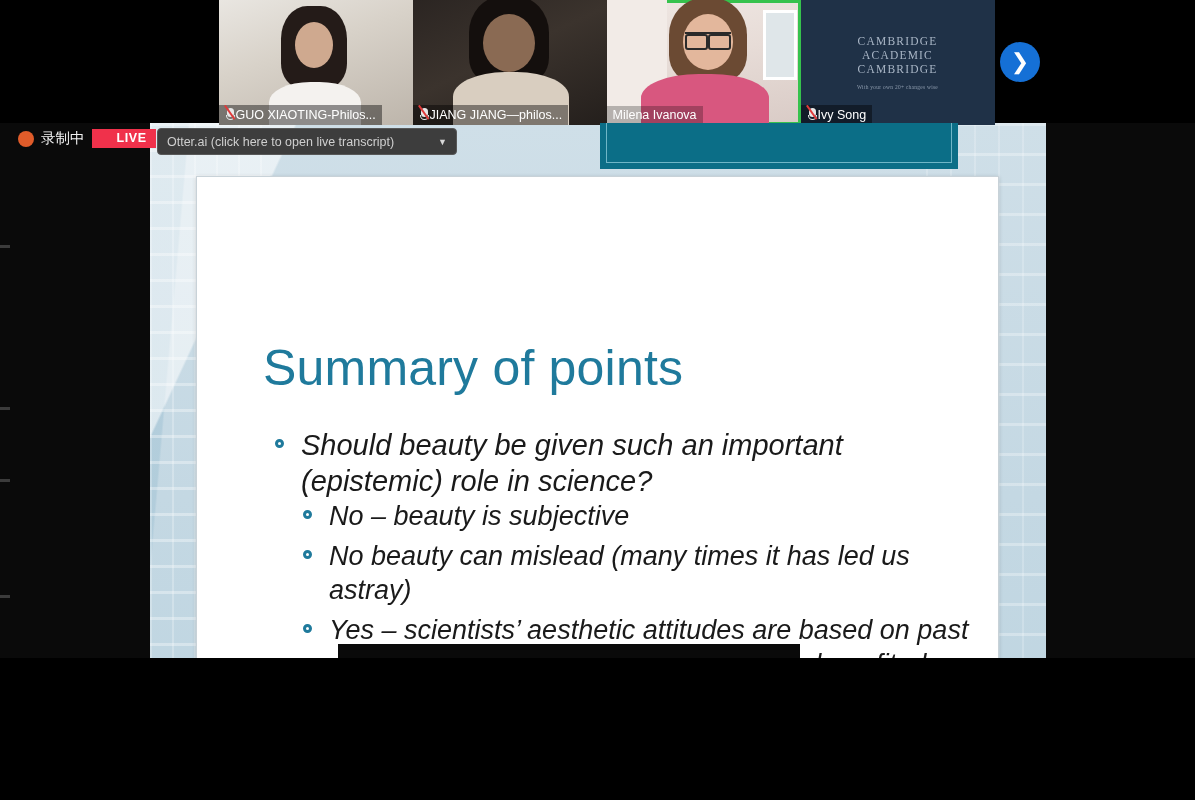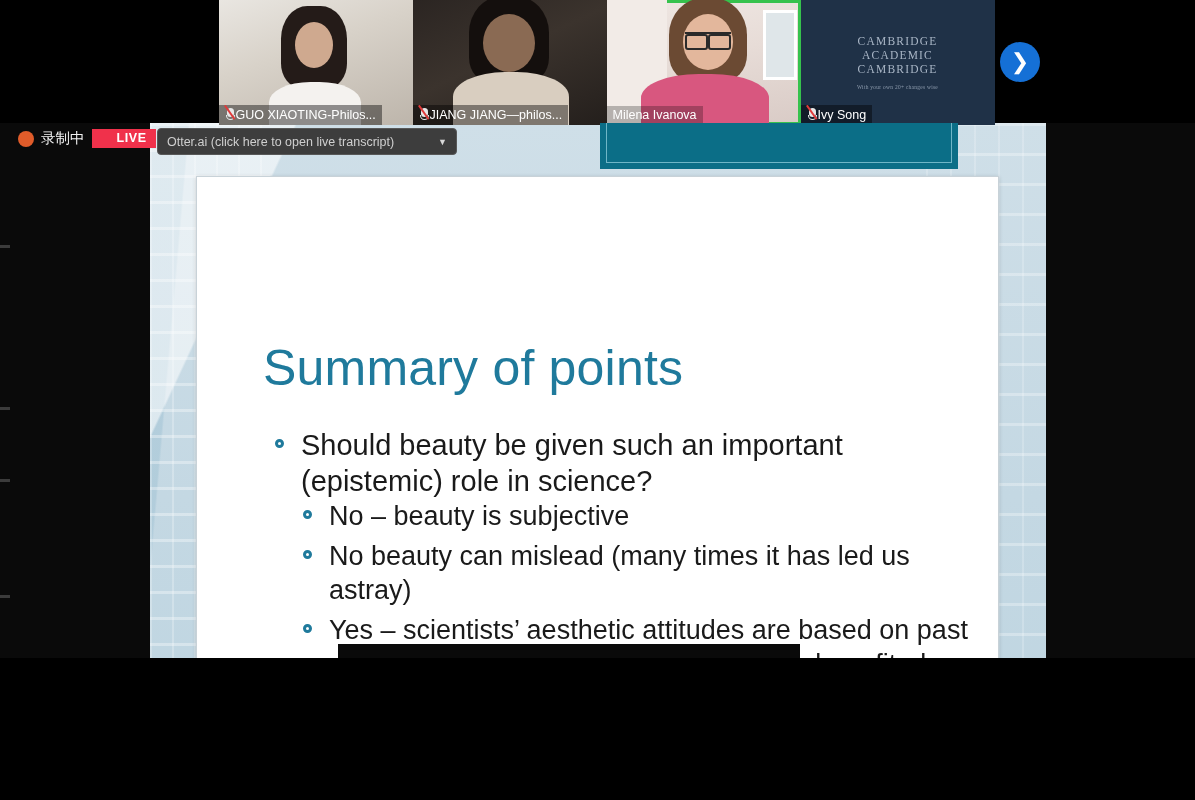--- a/index.html
+++ b/index.html
@@ -260,20 +260,21 @@
     font-size: 50px;
     font-weight: 400;
     letter-spacing: .2px;
     white-space: nowrap;
   }
   .bullets {
     position: absolute;
     left: 72px; top: 250px;
     width: 700px;
     color: #222;
+    font-style: italic;
   }
   .b1 {
     position: relative;
     padding-left: 32px;
     font-size: 29px;
     line-height: 36px;
     color: #1a1a1a;
   }
   .b1 .dot, .b2 .dot {
     position: absolute;

